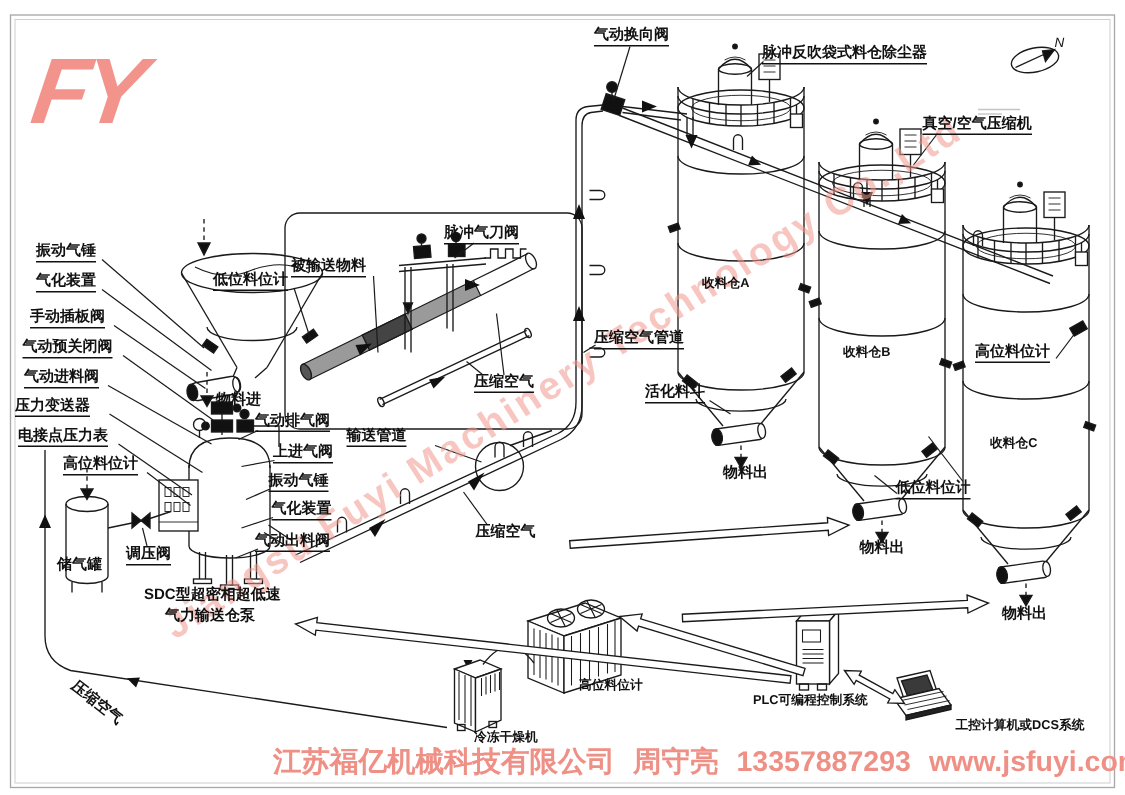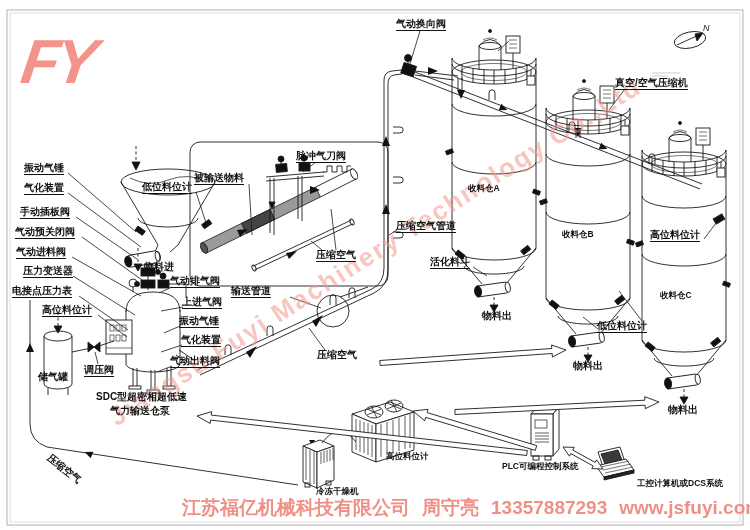--- a/index.html
+++ b/index.html
@@ -309,28 +309,29 @@
       <line x1="598" y1="329" x2="583" y2="317"></line>
       <line x1="642" y1="321" x2="619" y2="291"></line>
       <line x1="704" y1="239" x2="716" y2="223"></line>
     </g>
   </g>
 </svg>
 
 <div class="wm">Jiangsu Fuyi Machinery Technology Co.,Ltd</div>
 
 <div class="lbl lg ul" style="left:396px;top:18px">气动换向阀</div>
+<div class="lbl lg ul" style="left:508px;top:30px">脉冲反吹袋式料仓除尘器</div>
 <div class="lbl ul" style="left:615px;top:77px">真空/空气压缩机</div>
 <div class="lbl lg ul" style="left:24px;top:162px">振动气锤</div>
 <div class="lbl lg ul" style="left:24px;top:182px">气化装置</div>
 <div class="lbl lg ul" style="left:142px;top:181px">低位料位计</div>
 <div class="lbl lg ul" style="left:20px;top:206px">手动插板阀</div>
 <div class="lbl lg ul" style="left:15px;top:226px">气动预关闭阀</div>
 <div class="lbl lg ul" style="left:16px;top:246px">气动进料阀</div>
-<div class="lbl lg ul" style="left:23px;top:265px">压力变送器</div>
+<div class="lbl lg ul" style="left:10px;top:265px">压力变送器</div>
 <div class="lbl lg ul" style="left:12px;top:285px">电接点压力表</div>
 <div class="lbl lg ul" style="left:42px;top:304px">高位料位计</div>
 <div class="lbl" style="left:144px;top:261px">物料进</div>
 <div class="lbl ul" style="left:170px;top:275px">气动排气阀</div>
 <div class="lbl ul" style="left:182px;top:296px">上进气阀</div>
 <div class="lbl ul" style="left:179px;top:315px">振动气锤</div>
 <div class="lbl ul" style="left:181px;top:334px">气化装置</div>
 <div class="lbl ul" style="left:170px;top:355px">气动出料阀</div>
 <div class="lbl" style="left:38px;top:371px">储气罐</div>
 <div class="lbl ul" style="left:84px;top:364px">调压阀</div>

